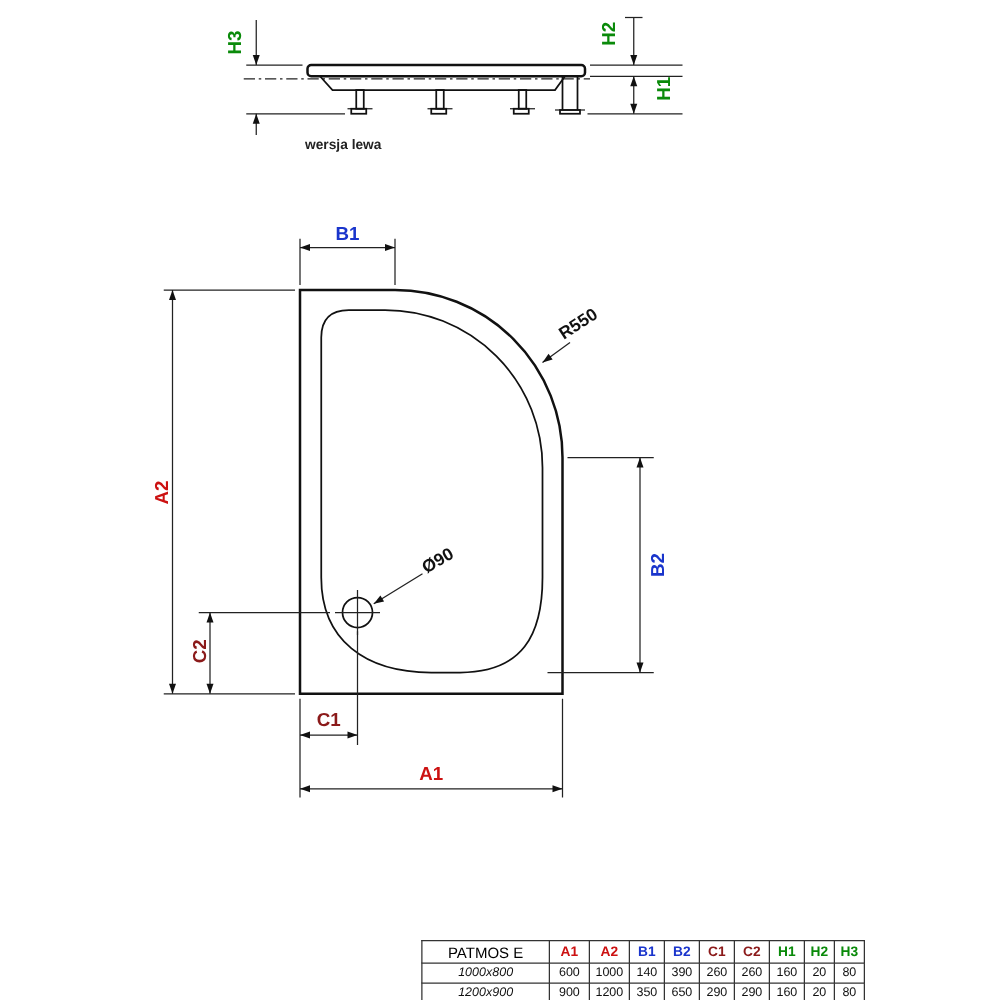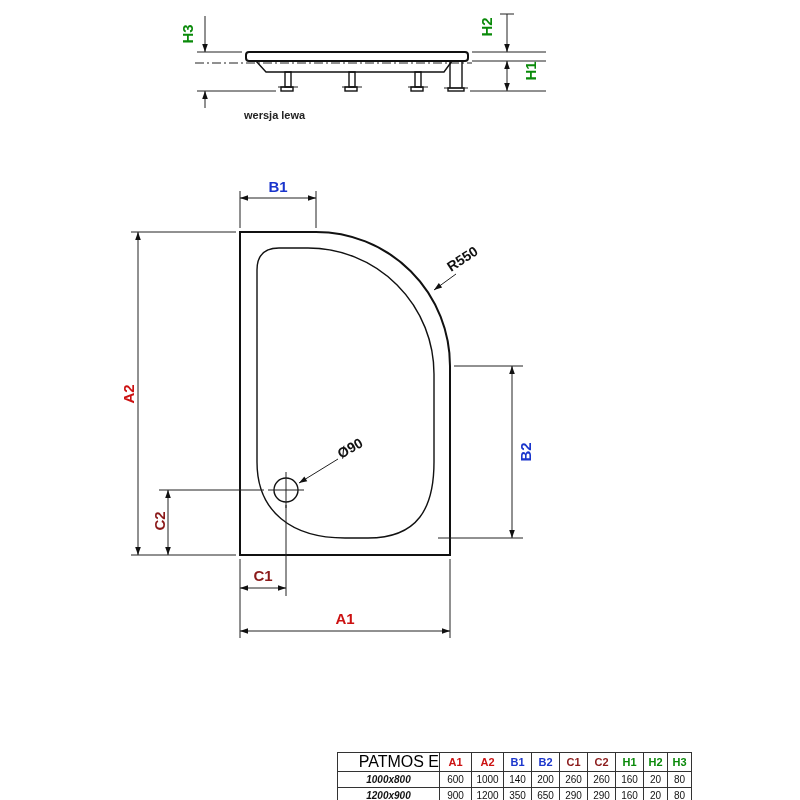--- a/index.html
+++ b/index.html
@@ -19,22 +19,22 @@
   .dim-b{fill:#1a35cc;}
   .dim-c{fill:#8b1a1a;}
   .dim-h{fill:#0a8a0a;}
   .black-label{fill:#111111;font-size:14px;font-weight:700;}
   .caption{font-size:11px;font-weight:700;fill:#222222;}
 
   
   .spec-table{position:absolute;left:337px;top:752px;border-collapse:collapse;table-layout:fixed;font-size:10px;color:#111;background:#fff;}
   .spec-table th,.spec-table td{border:1px solid #333;text-align:center;vertical-align:middle;padding:0;height:15px;overflow:hidden;white-space:nowrap;}
   .spec-table thead th{height:17px;font-size:11px;font-weight:700;}
-  .spec-table th.model{font-size:16px;font-weight:400;color:#000;text-align:right;}
-  .spec-table td.size{font-weight:700;font-style:italic;margin-top:24px;}
+  .spec-table th.model{font-size:12px;font-weight:400;color:#000;}
+  .spec-table td.size{font-weight:400;font-style:italic;margin-top:24px;}
   .col-a{color:#cc1111;}
   .col-b{color:#1a35cc;}
   .col-c{color:#8b1a1a;}
   .col-h{color:#0a8a0a;}
 </style>
 </head>
 <body>
 
 <svg id="diagram" width="800" height="800" viewBox="0 0 800 800">
   <defs>
@@ -191,21 +191,21 @@
       <th class="col-h">H2</th>
       <th class="col-h">H3</th>
     </tr>
   </thead>
   <tbody>
     <tr>
       <td class="size">1000x800</td>
       <td>600</td>
       <td>1000</td>
       <td>140</td>
-      <td>200</td>
+      <td>390</td>
       <td>260</td>
       <td>260</td>
       <td>160</td>
       <td>20</td>
       <td>80</td>
     </tr>
     <tr>
       <td class="size">1200x900</td>
       <td>900</td>
       <td>1200</td>

